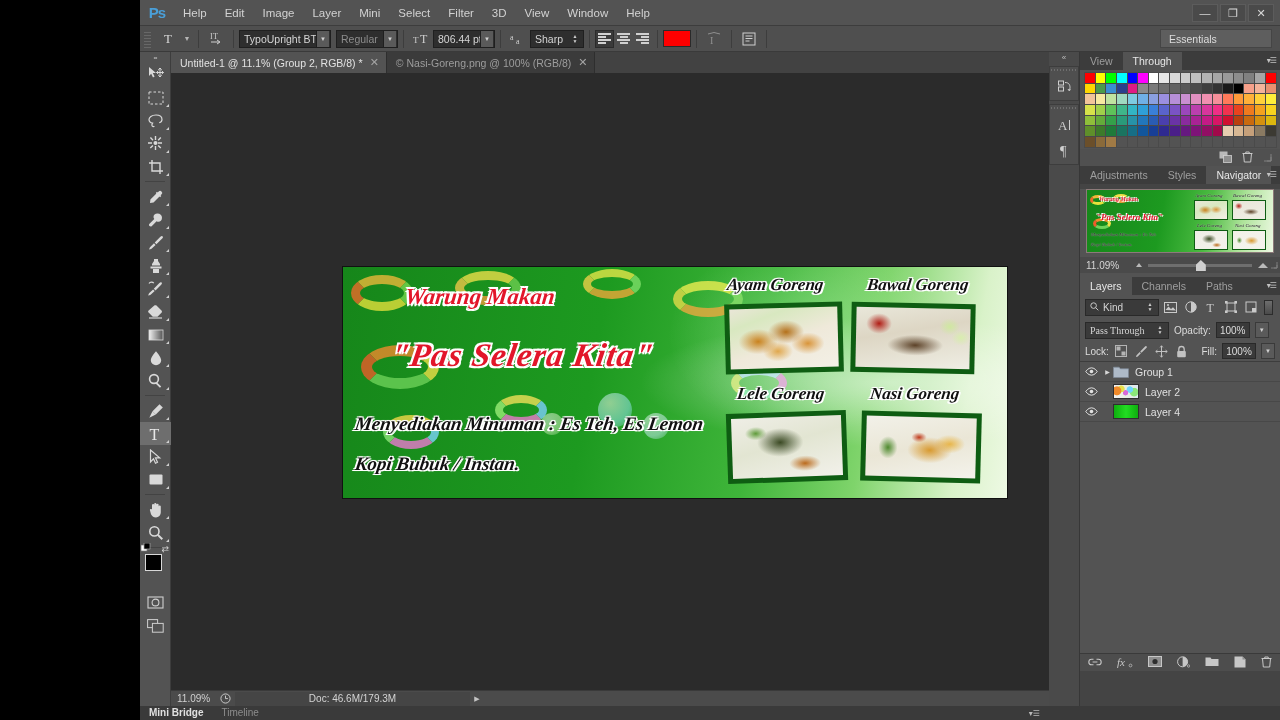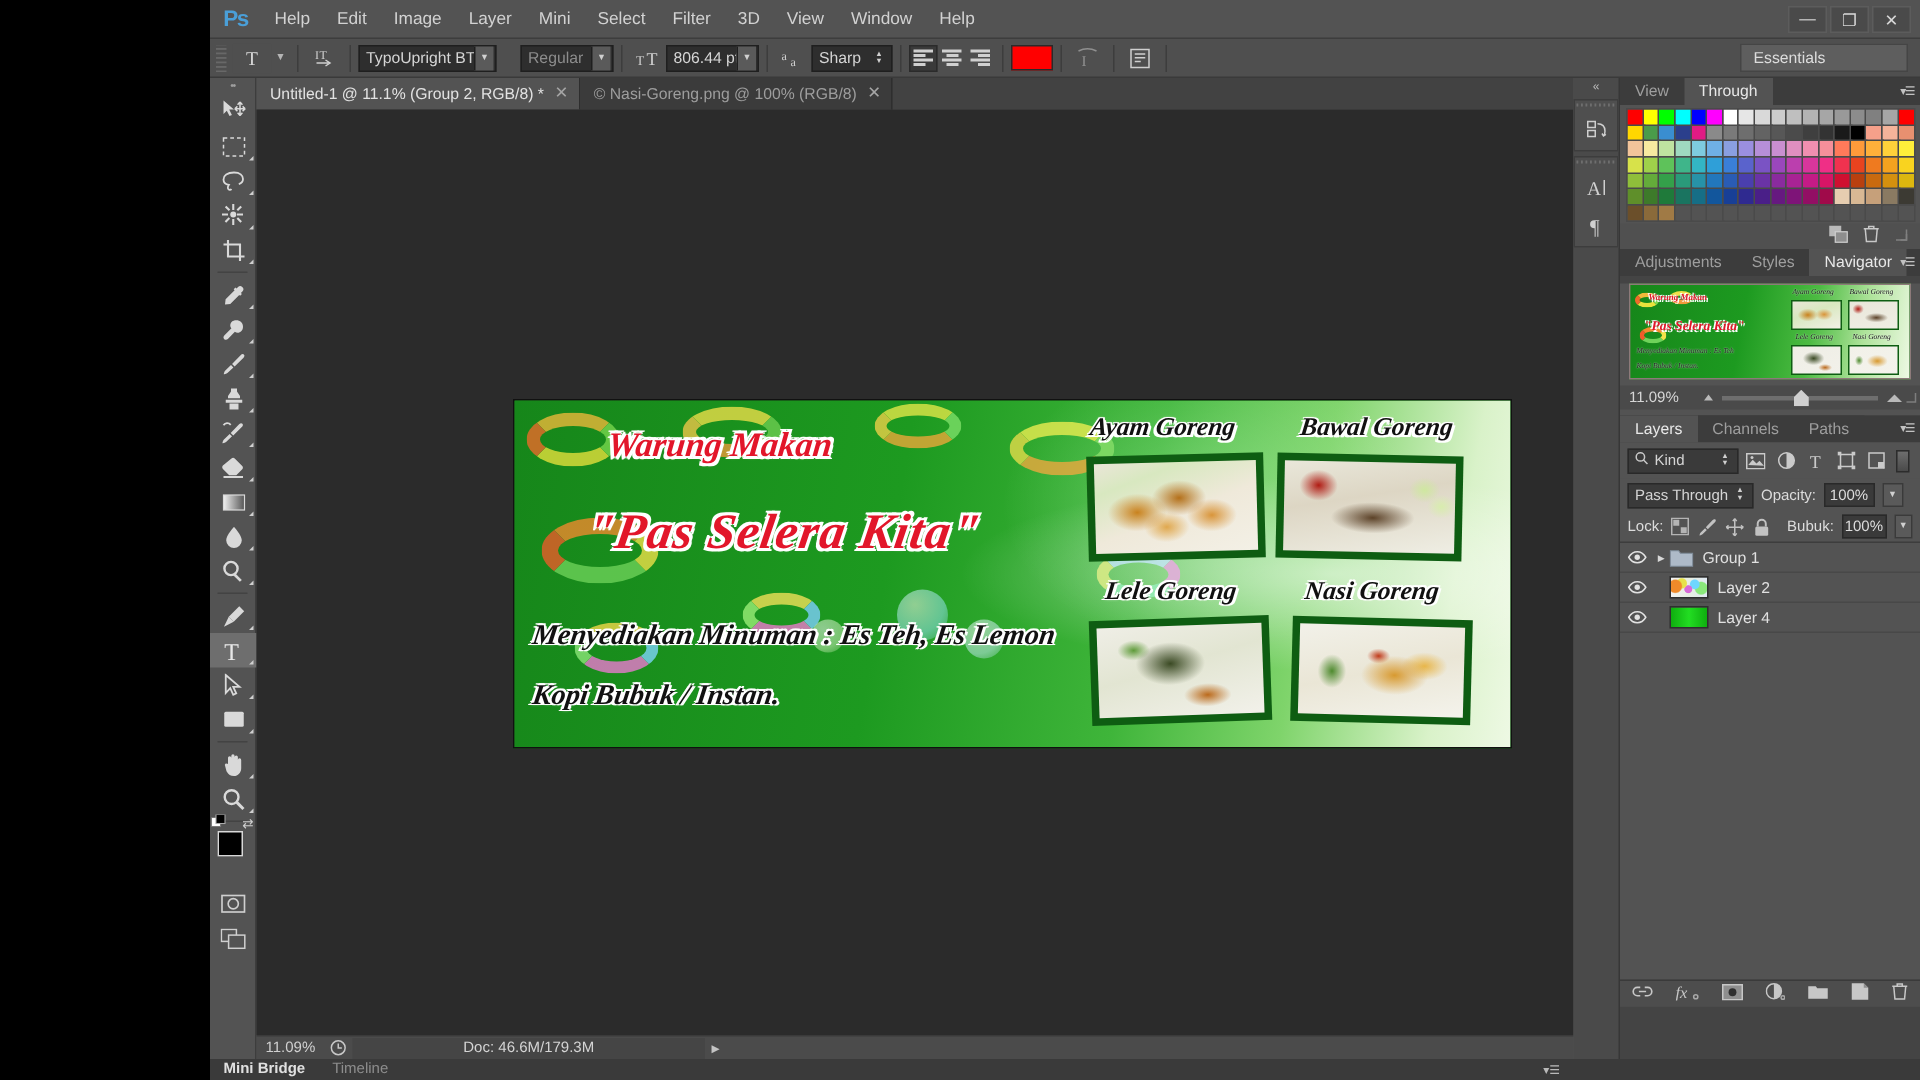--- a/index.html
+++ b/index.html
@@ -131,21 +131,21 @@
   #nav-knob { position:absolute; left:46%; top:-4px; width:10px; height:11px; background:#cfcfcf;
               clip-path:polygon(50% 0,100% 45%,100% 100%,0 100%,0 45%); }
 
   #layers-filter { height:24px; display:flex; align-items:center; padding:0 5px; gap:3px; background:#535353; }
   .kindbox { width:74px; height:17px; background:#3a3a3a; border:1px solid #292929; display:flex; align-items:center;
              padding:0 4px; gap:4px; font-size:10px; color:#d5d5d5; }
   .lf-ico { width:17px; height:18px; display:flex; align-items:center; justify-content:center; color:#cacaca; font-size:11px; }
   .lf-toggle { width:9px; height:15px; background:linear-gradient(#6e6e6e,#4a4a4a); border:1px solid #2c2c2c; margin-left:2px; }
   #blendrow { height:22px; display:flex; align-items:center; padding:0 5px; gap:5px; }
   #blendsel { width:84px; height:17px; background:#3a3a3a; border:1px solid #292929; display:flex; align-items:center;
-              padding:0 4px; font-size:10px; color:#d5d5d5; justify-content:space-between; }
+              padding:0 4px; font-size:10px; color:#d5d5d5; justify-content:space-between;font-family:Liberation Serif, serif; }
   .numfield { width:34px; height:16px; background:#3a3a3a; border:1px solid #292929; display:flex; align-items:center;
               justify-content:center; font-size:10px; color:#dcdcdc; }
   .numcaret { width:14px; height:16px; background:#5a5a5a; border:1px solid #3a3a3a; display:flex; align-items:center;
               justify-content:center; color:#d0d0d0; font-size:6px; }
   #lockrow { height:21px; display:flex; align-items:center; padding:0 5px; gap:5px; border-bottom:1px solid #3d3d3d; }
   .lockico { width:15px; height:15px; display:flex; align-items:center; justify-content:center; color:#c2c2c2; font-size:11px; }
 
   .layer-row { height:20px; display:flex; align-items:center; border-bottom:1px solid #484848; background:#535353; }
   .layer-row.selected { background:#6d7f92; }
   .eye { width:22px; display:flex; align-items:center; justify-content:center; color:#d8d8d8; font-size:10px; }
@@ -196,21 +196,21 @@
           <text x="1" y="8" font-size="8" fill="#d0d0d0" font-family="Liberation Serif, serif">I</text>
           <text x="4" y="8" font-size="8" fill="#d0d0d0" font-family="Liberation Serif, serif">T</text>
           <path d="M2 11h8M8 9l3 2-3 2" stroke="#d0d0d0" fill="none" stroke-width="1"></path>
         </svg>
     </div>
     <div class="vsep"></div>
     <div class="combo" style="width:92px">
       <span class="cv">TypoUpright BT</span>
       <span class="combo-btn">▼</span>
     </div>
-    <div class="combo" style="width:62px; margin-left:16px; color:#8c8c8c">
+    <div class="combo" style="width:62px; margin-left:5px; color:#8c8c8c">
       <span class="cv">Regular</span>
       <span class="combo-btn">▼</span>
     </div>
     <div class="vsep"></div>
     <div class="opt-icon">
       <svg width="16" height="14" viewBox="0 0 16 14">
           <text x="0" y="11" font-size="9" fill="#cfcfcf" font-family="Liberation Serif, serif">T</text>
           <text x="7" y="11" font-size="12" fill="#cfcfcf" font-family="Liberation Serif, serif">T</text>
         </svg>
     </div>
@@ -857,21 +857,21 @@
               <path d="M6.5.8L5.2 2.4M6.5.8l1.3 1.6M6.5 12.2l-1.3-1.6M6.5 12.2l1.3-1.6M.8 6.5l1.6-1.3M.8 6.5l1.6 1.3M12.2 6.5l-1.6-1.3M12.2 6.5l-1.6 1.3" stroke="#c2c2c2" fill="none"></path>
             </svg>
         </span>
         <span class="lockico">
           <svg width="11" height="13" viewBox="0 0 11 13">
               <path d="M2.8 6V4.2a2.7 2.7 0 015.4 0V6" stroke="#c2c2c2" fill="none" stroke-width="1.3"></path>
               <rect x="1.2" y="6" width="8.6" height="6.2" rx="1" fill="#c2c2c2"></rect>
             </svg>
         </span>
         <span style="flex:1"></span>
-        <span style="font-size:10px;color:#dcdcdc">Bubuk:</span>
+        <span style="font-size:10px;color:#dcdcdc">Fill:</span>
         <div class="numfield">100%</div>
         <div class="numcaret">▼</div>
       </div>
 
 
       <div class="layer-row">
         <span class="eye">
           <svg width="13" height="9" viewBox="0 0 13 9">
               <path d="M.8 4.5S3 .8 6.5.8 12.2 4.5 12.2 4.5 10 8.2 6.5 8.2.8 4.5.8 4.5z" fill="none" stroke="#e2e2e2"></path>
               <circle cx="6.5" cy="4.5" r="1.8" fill="#e2e2e2"></circle>

